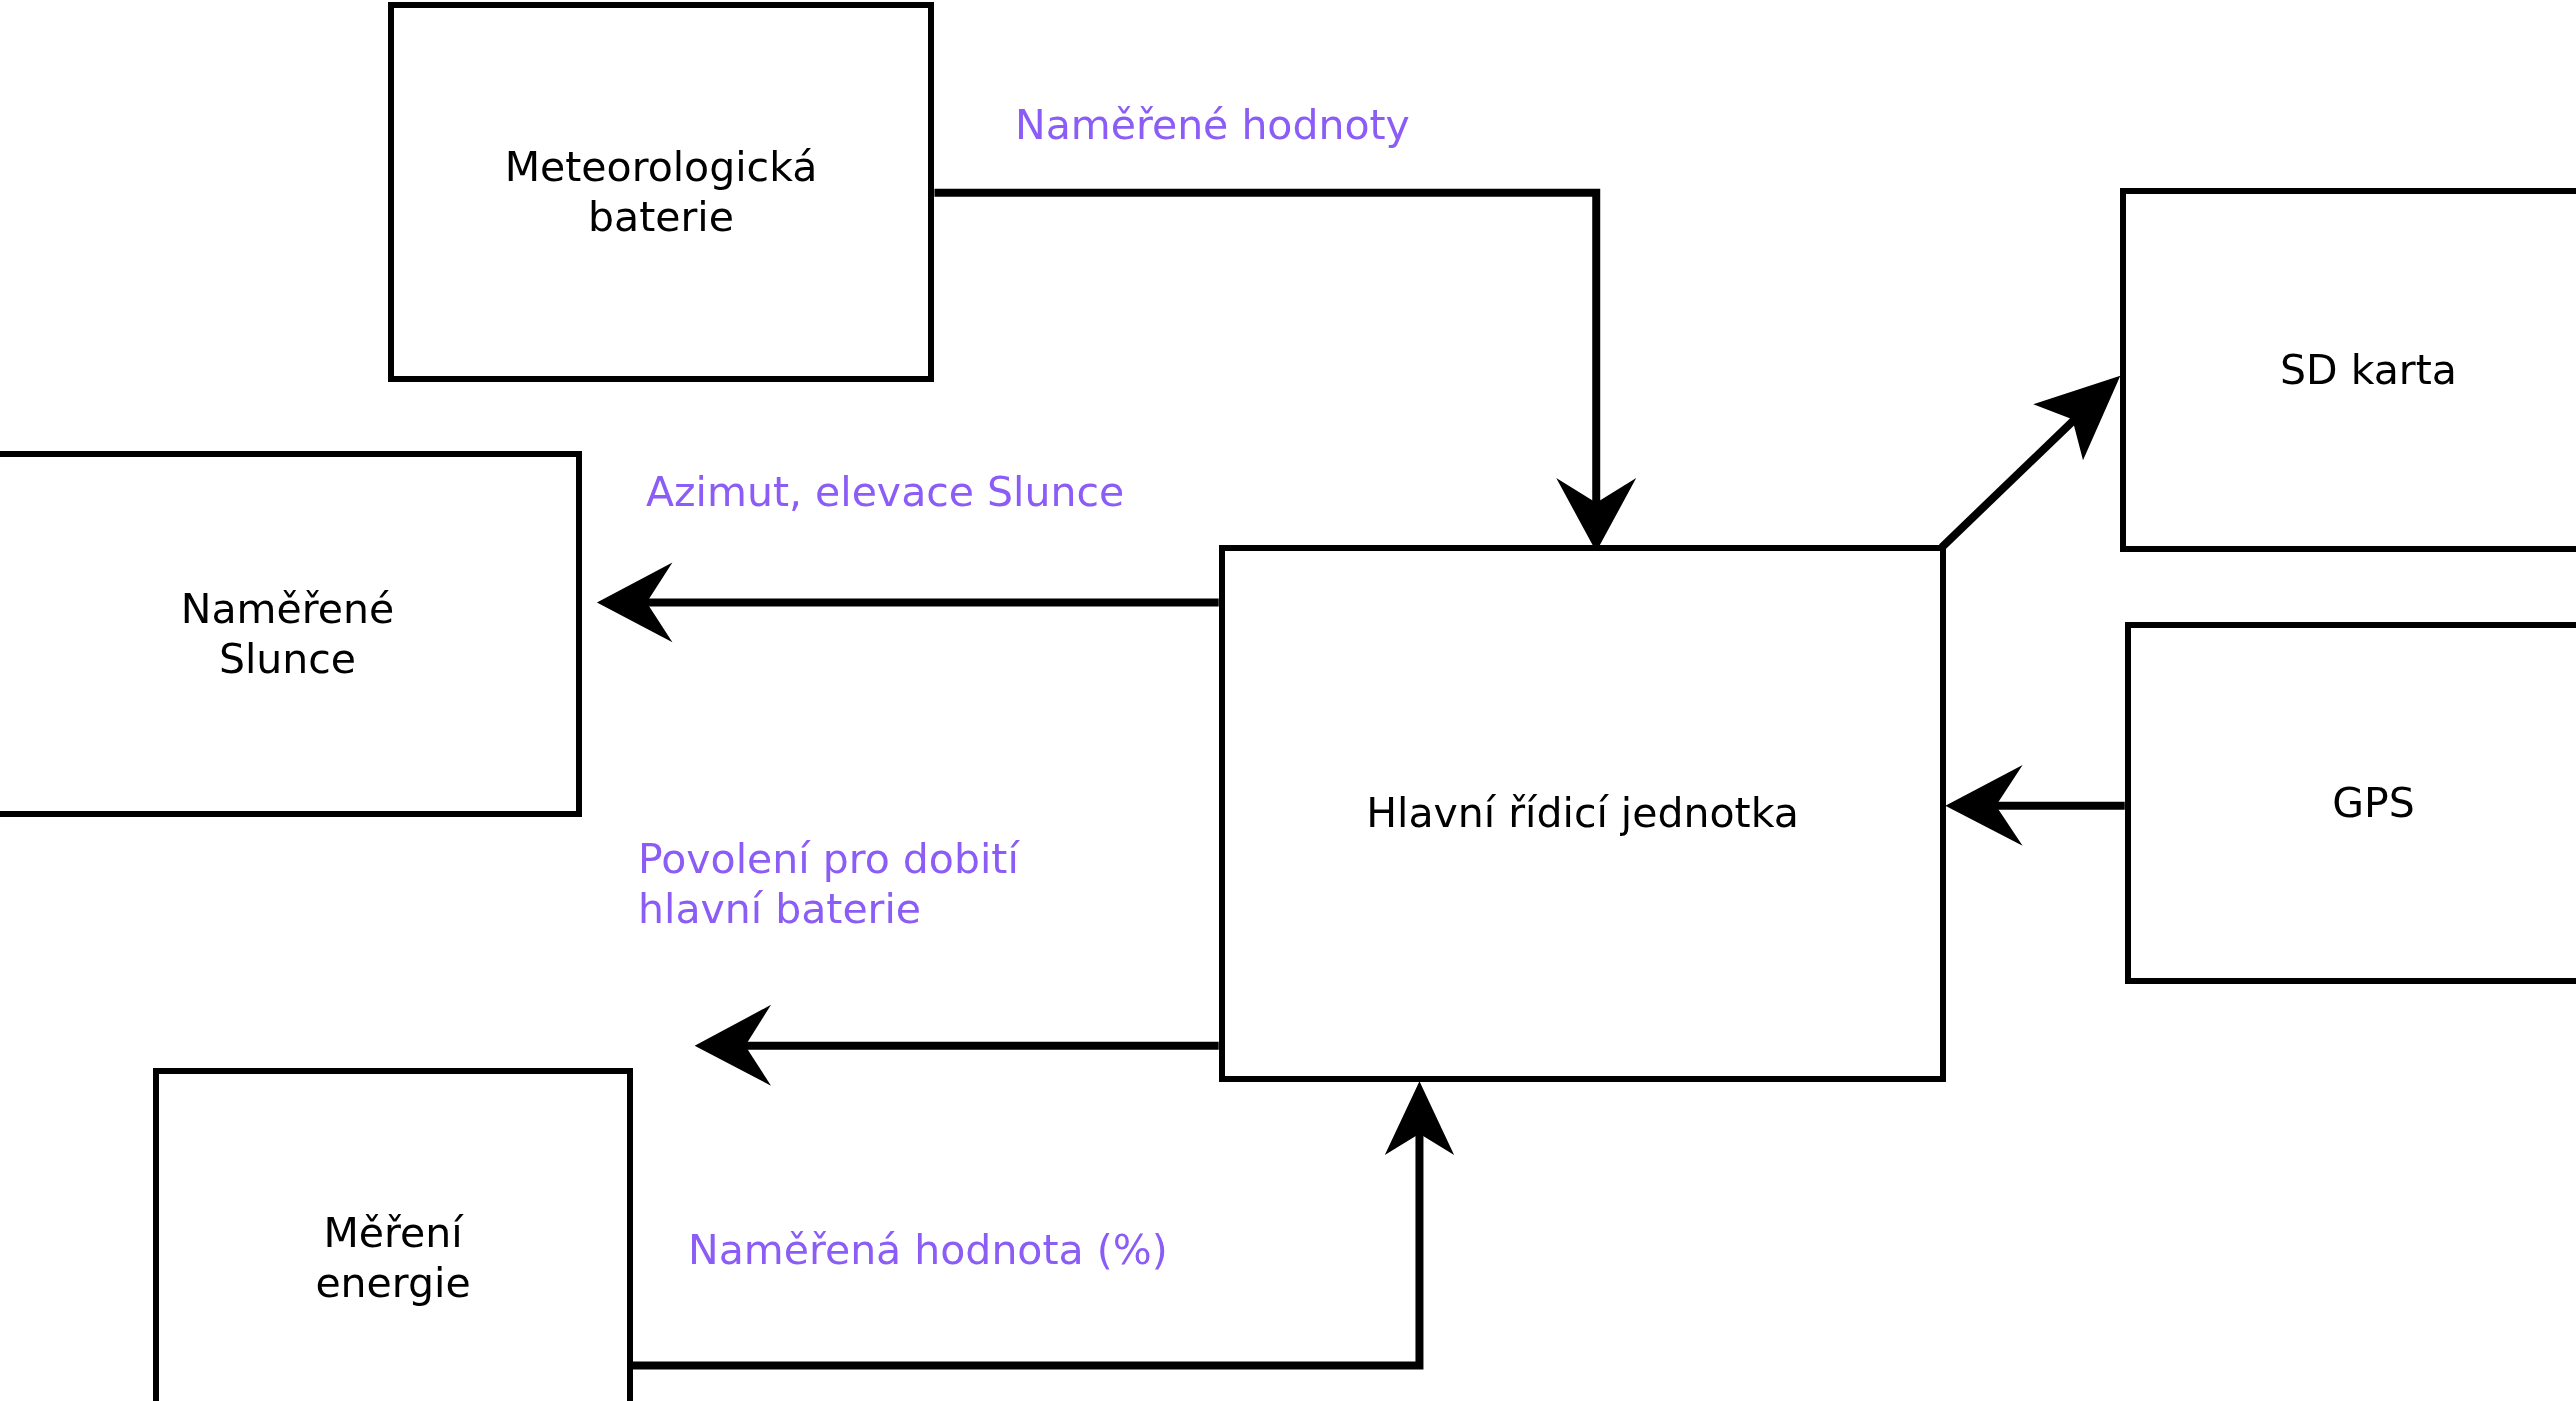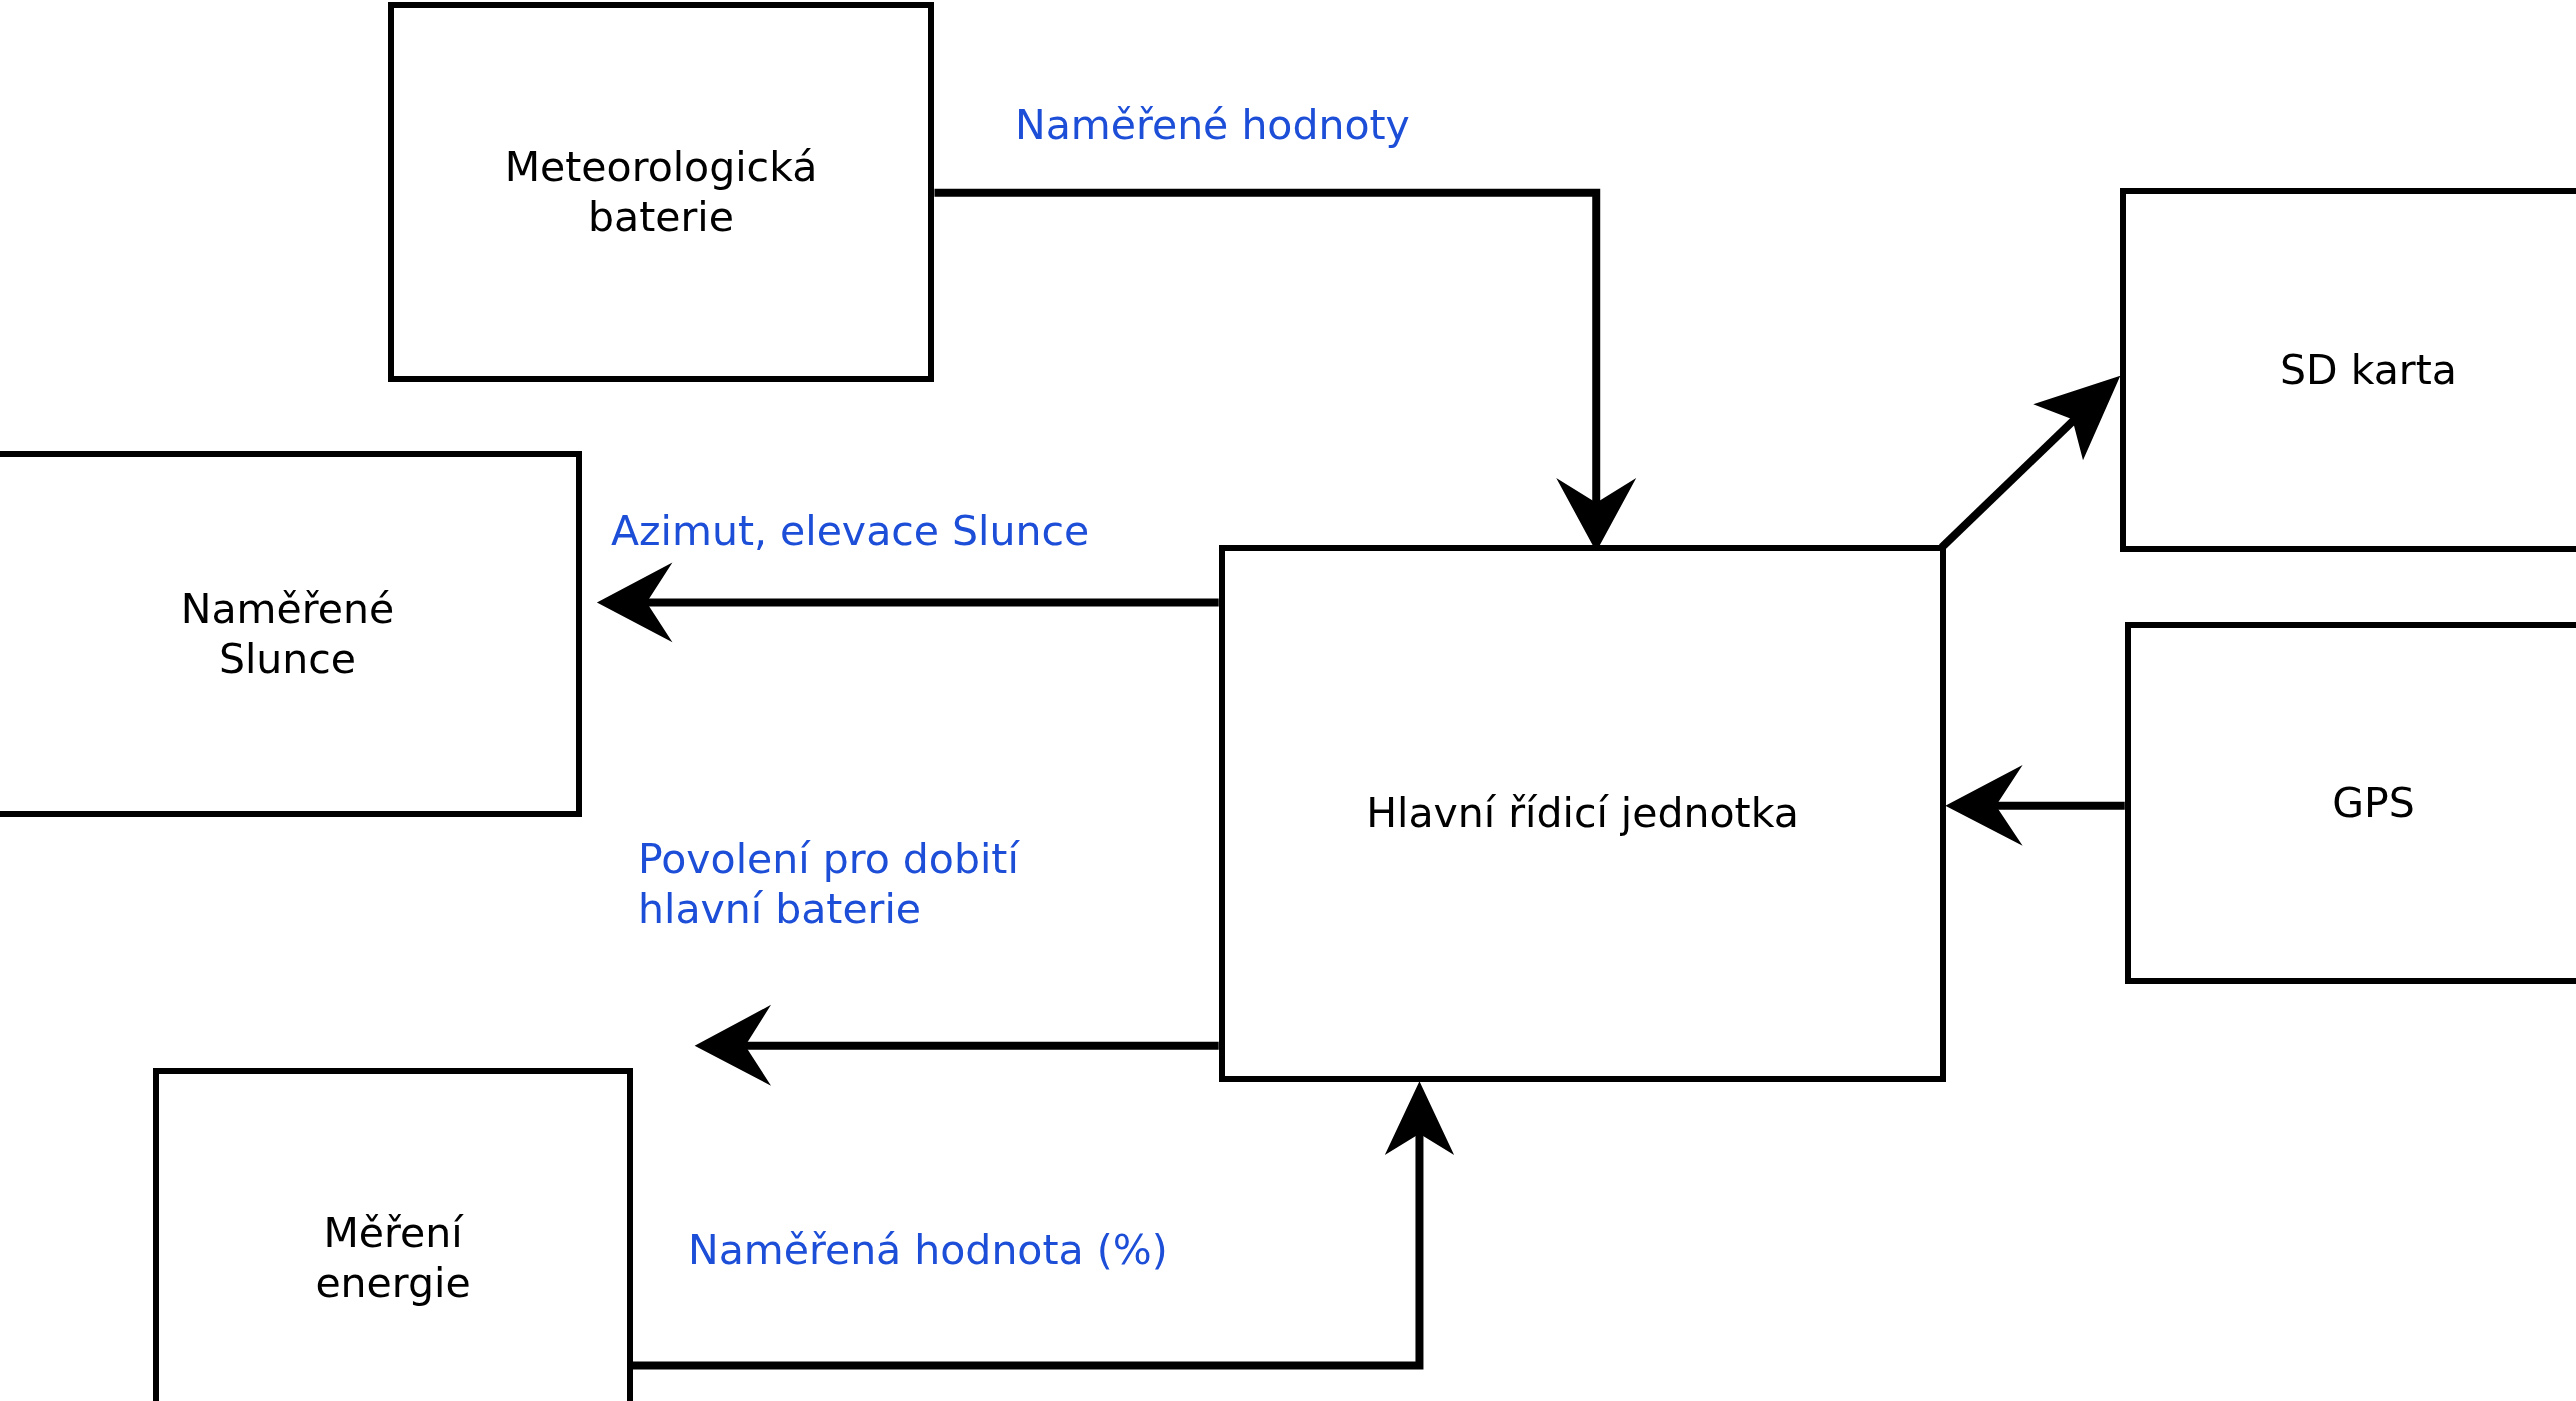--- a/index.html
+++ b/index.html
@@ -25,21 +25,21 @@
     justify-content: center;
     text-align: center;
     color: #000000;
     font-size: 41px;
     line-height: 1.22;
     font-weight: 400;
     white-space: pre-line;
   }
   .edge-label {
     position: absolute;
-    color: #1d4ed8;
+    color: #8b5cf6;
     font-size: 41px;
     line-height: 1.22;
     white-space: pre-line;
     text-align: left;
   }
   svg.links {
     position: absolute;
     left: 0;
     top: 0;
     width: 2576px;
@@ -119,21 +119,21 @@
 Slunce</span>
   </div>
 
   <div class="node" style="left:153px; top:1022px; width:480px; height:380px;margin-top:46px;">
     <span>Měření
 energie</span>
   </div>
 
   <div class="edge-label" style="left:1015px; top:100px;">Naměřené hodnoty</div>
 
-  <div class="edge-label" style="left:611px; top:467px;margin-top:39px;">Azimut, elevace Slunce</div>
+  <div class="edge-label" style="left:646px; top:467px;">Azimut, elevace Slunce</div>
 
   <div class="edge-label" style="left:638px; top:834px;">Povolení pro dobití
 hlavní baterie</div>
 
   <div class="edge-label" style="left:688px; top:1225px;">Naměřená hodnota (%)</div>
 
 </div>
 
 
 </body></html>

